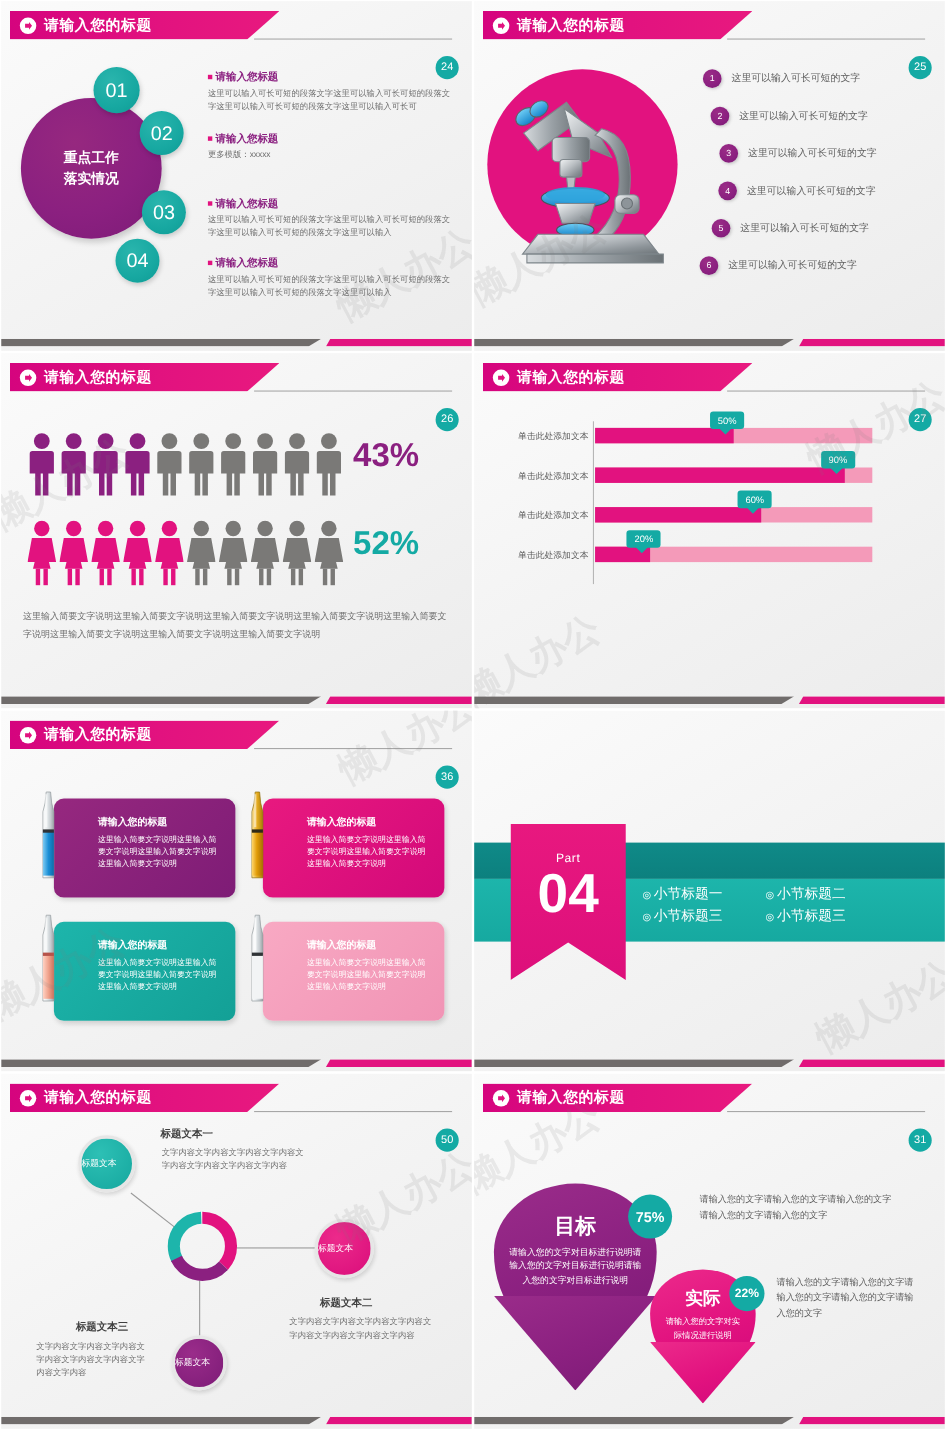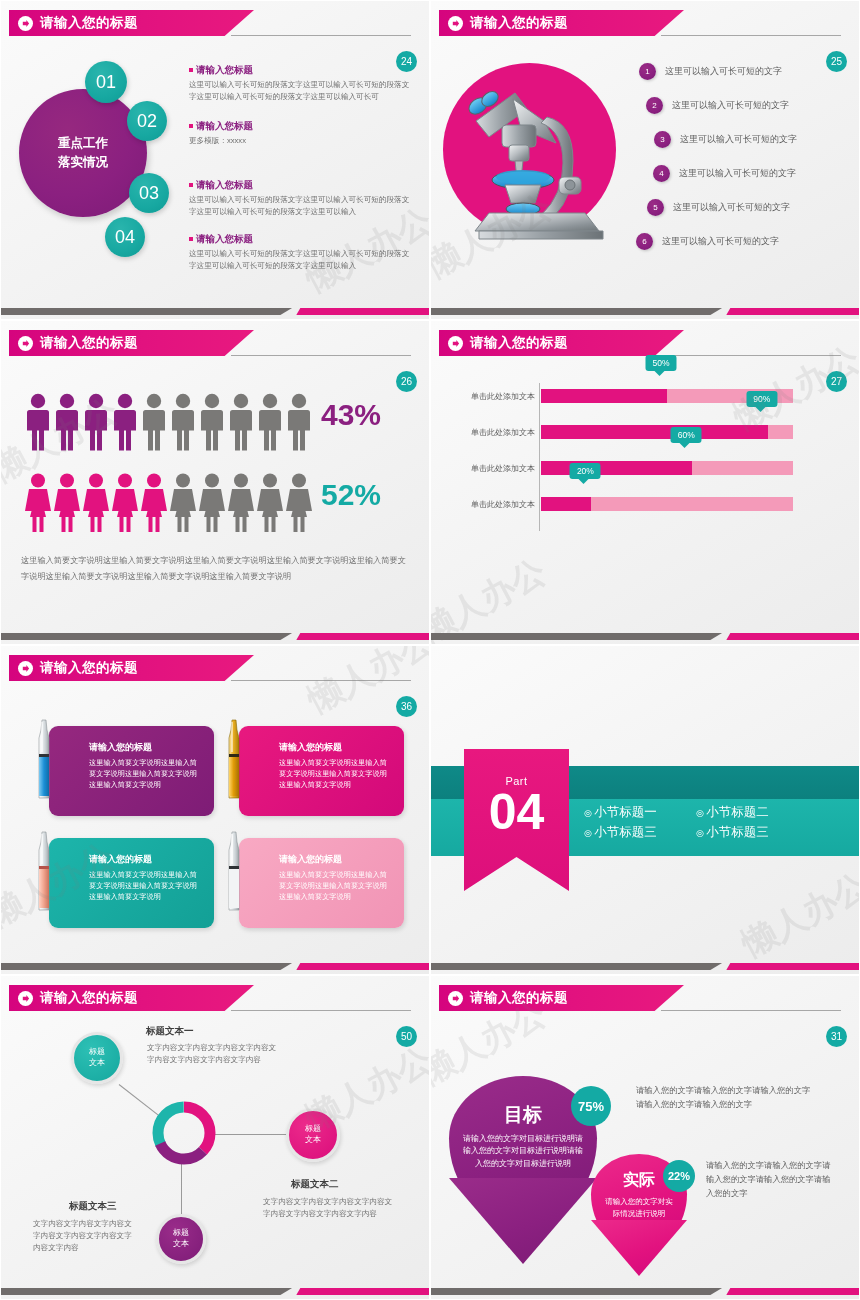--- a/index.html
+++ b/index.html
@@ -115,21 +115,21 @@
     color: #6d6d6d; font-size: 8.2px; line-height: 2.0;
   }
 
   
   .s27-axis { position: absolute; left: 108px; top: 62px; width: 1px; height: 148px; background: #b6b6b6; }
   .s27-rowlbl { position: absolute; right: calc(100% + 6px); color: #5c5c5c; font-size: 8px; white-space: nowrap; top: 2px; }
   .s27-bar { position: absolute; left: 110px; height: 14px; }
   .s27-track { position: absolute; left: 0; top: 0; height: 14px; width: 252px; background: #f49ab9; }
   .s27-fill { position: absolute; left: 0; top: 0; height: 14px; background: #e2127f; }
   .s27-cal {
-    position: absolute; bottom: 32px; background: #14aaa4; color: #fff;
+    position: absolute; bottom: 13px; background: #14aaa4; color: #fff;
     font-size: 8.5px; border-radius: 3px; padding: 3px 7px; transform: translateX(-50%);
   }
   .s27-cal::after {
     content:''; position: absolute; left: 8px; bottom: -5px;
     border-left: 6px solid transparent; border-right: 6px solid transparent;
     border-top: 6px solid #14aaa4;
   }
 
   
   .s28-card {
@@ -166,21 +166,21 @@
   .p4-subs {
     position: absolute; left: 153px; top: 158px; width: 230px;
     display: grid; grid-template-columns: 112px 112px; row-gap: 3px;
     color: #fff; font-size: 12.5px;
   }
   .p4-subs span::before { content: '◎ '; font-size: 9px; }
 
   
   .s30-node {
     position: absolute; border-radius: 50%;
-    display: flex; flex-direction: column; align-items: center; justify-content: center;
+    display: flex; align-items: center; 
     color: #fff; font-size: 8px; line-height: 1.35; text-align: center;
     border: 3px solid #e6e6e6; box-shadow: 1px 2px 4px rgba(0,0,0,.14);
   }
   .s30-h { position: absolute; color: #3f3f3f; font-size: 9.5px; font-weight: bold; }
   .s30-p { position: absolute; color: #6f6f6f; font-size: 7.6px; line-height: 1.55; }
   .s30-line { position: absolute; background: #9a9a9a; }
 
   
   .pin {
     position: absolute;

